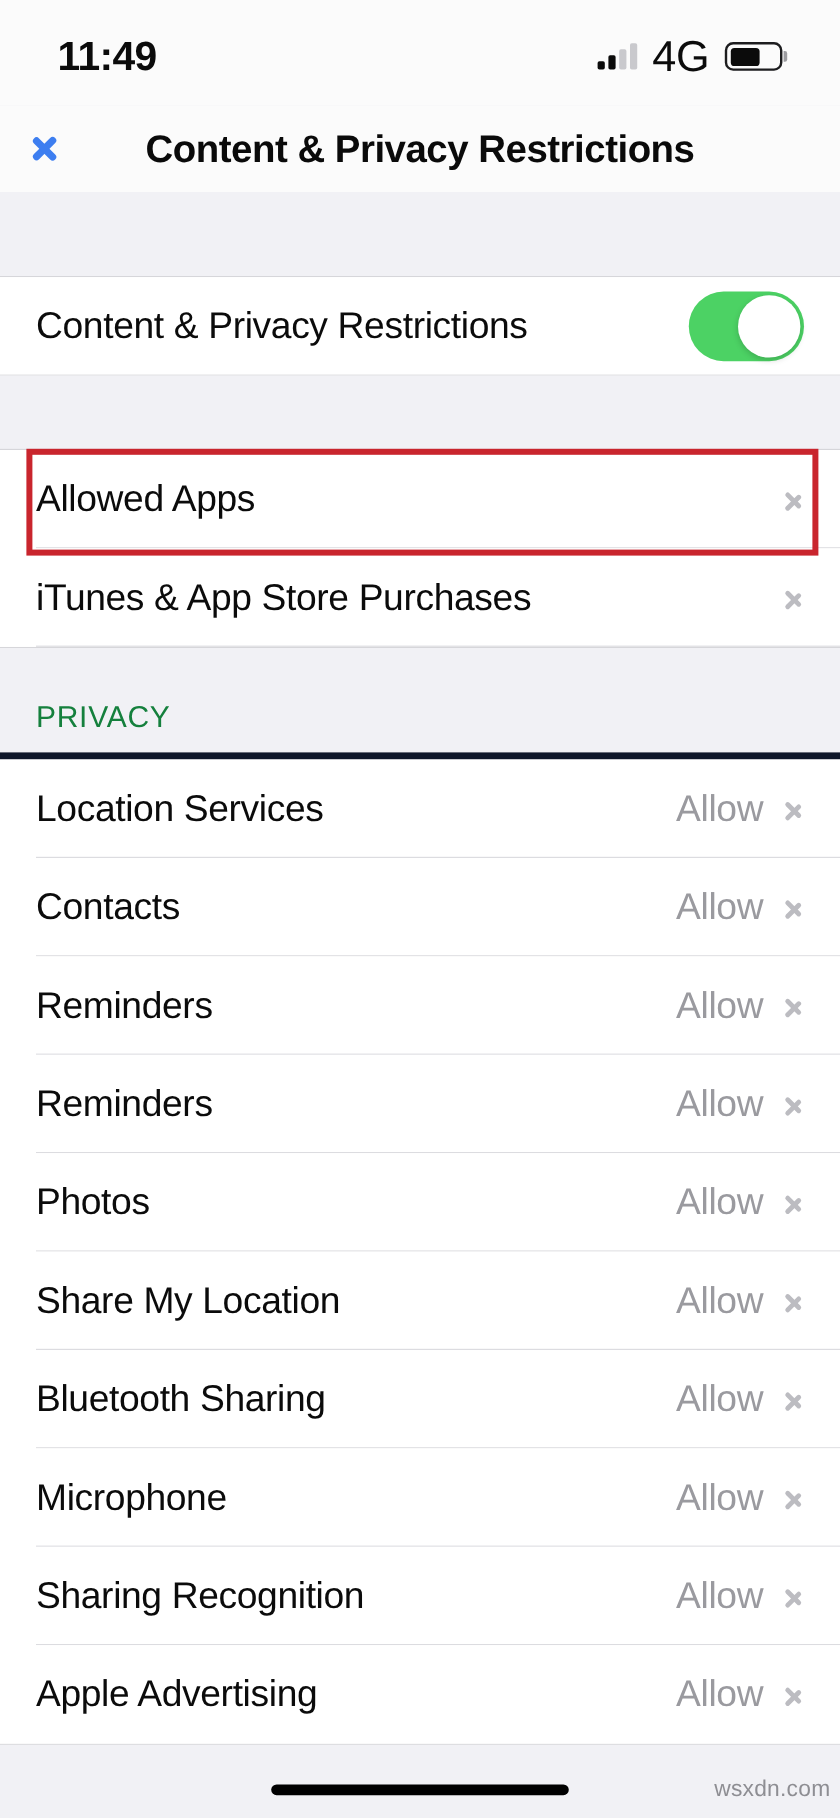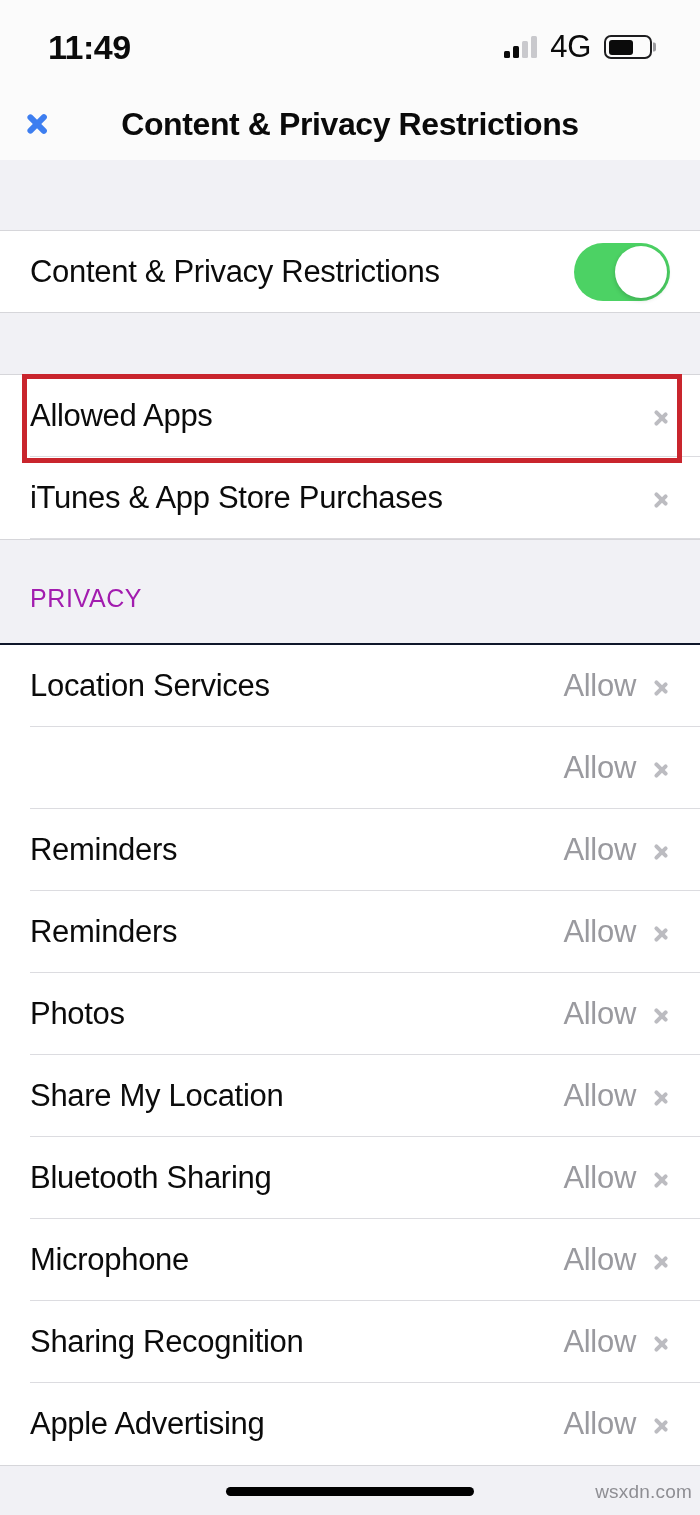--- a/index.html
+++ b/index.html
@@ -51,21 +51,21 @@
     align-items: flex-end;
     gap: 3px;
     height: 22px;
   }
   .signal-bars i { display: block; width: 6px; border-radius: 1.5px; background: #0b0b0b; }
   .signal-bars i.b1 { height: 7px; }
   .signal-bars i.b2 { height: 12px; }
   .signal-bars i.b3 { height: 17px; background: #c9c9cd; }
   .signal-bars i.b4 { height: 22px; background: #c9c9cd; }
   .carrier-label {
-    font-size: 31px;
+    font-size: 36px;
     font-weight: 500;
     color: #0b0b0b;
     letter-spacing: -0.3px;
   }
   .battery {
     position: relative;
     width: 48px; height: 24px;
     border: 2.5px solid #1d1d1f;
     border-radius: 7px;
     padding: 2.5px;
@@ -199,25 +199,25 @@
     width: 52px; height: 52px;
     border-radius: 50%;
     background: #ffffff;
     box-shadow: 0 2px 5px rgba(0,0,0,0.18);
   }
 
   
   .section-header {
     width: 700px;
     background: #f1f1f5;
-    padding: 44px 30px 30px 30px;
+    padding: 44px 30px 14px 30px;
     font-size: 25px;
     letter-spacing: 0.6px;
-    color: #a21caf;
-    border-bottom: 2px solid #0f172a;
+    color: #15803d;
+    border-bottom: 6px solid #0f172a;
   }
 
   
   .highlight-box {
     position: absolute;
     border: 5px solid #c9252d;
     pointer-events: none;
     z-index: 20;
   }
 
@@ -323,20 +323,21 @@
       <div class="row">
         <span class="row-label">Location Services</span>
         <div class="row-right">
           <span class="row-value">Allow</span>
           <span class="chev"></span>
         </div>
         <div class="row-sep"></div>
       </div>
 
       <div class="row">
+        <span class="row-label">Contacts</span>
         <div class="row-right">
           <span class="row-value">Allow</span>
           <span class="chev"></span>
         </div>
         <div class="row-sep"></div>
       </div>
 
       <div class="row">
         <span class="row-label">Reminders</span>
         <div class="row-right">

